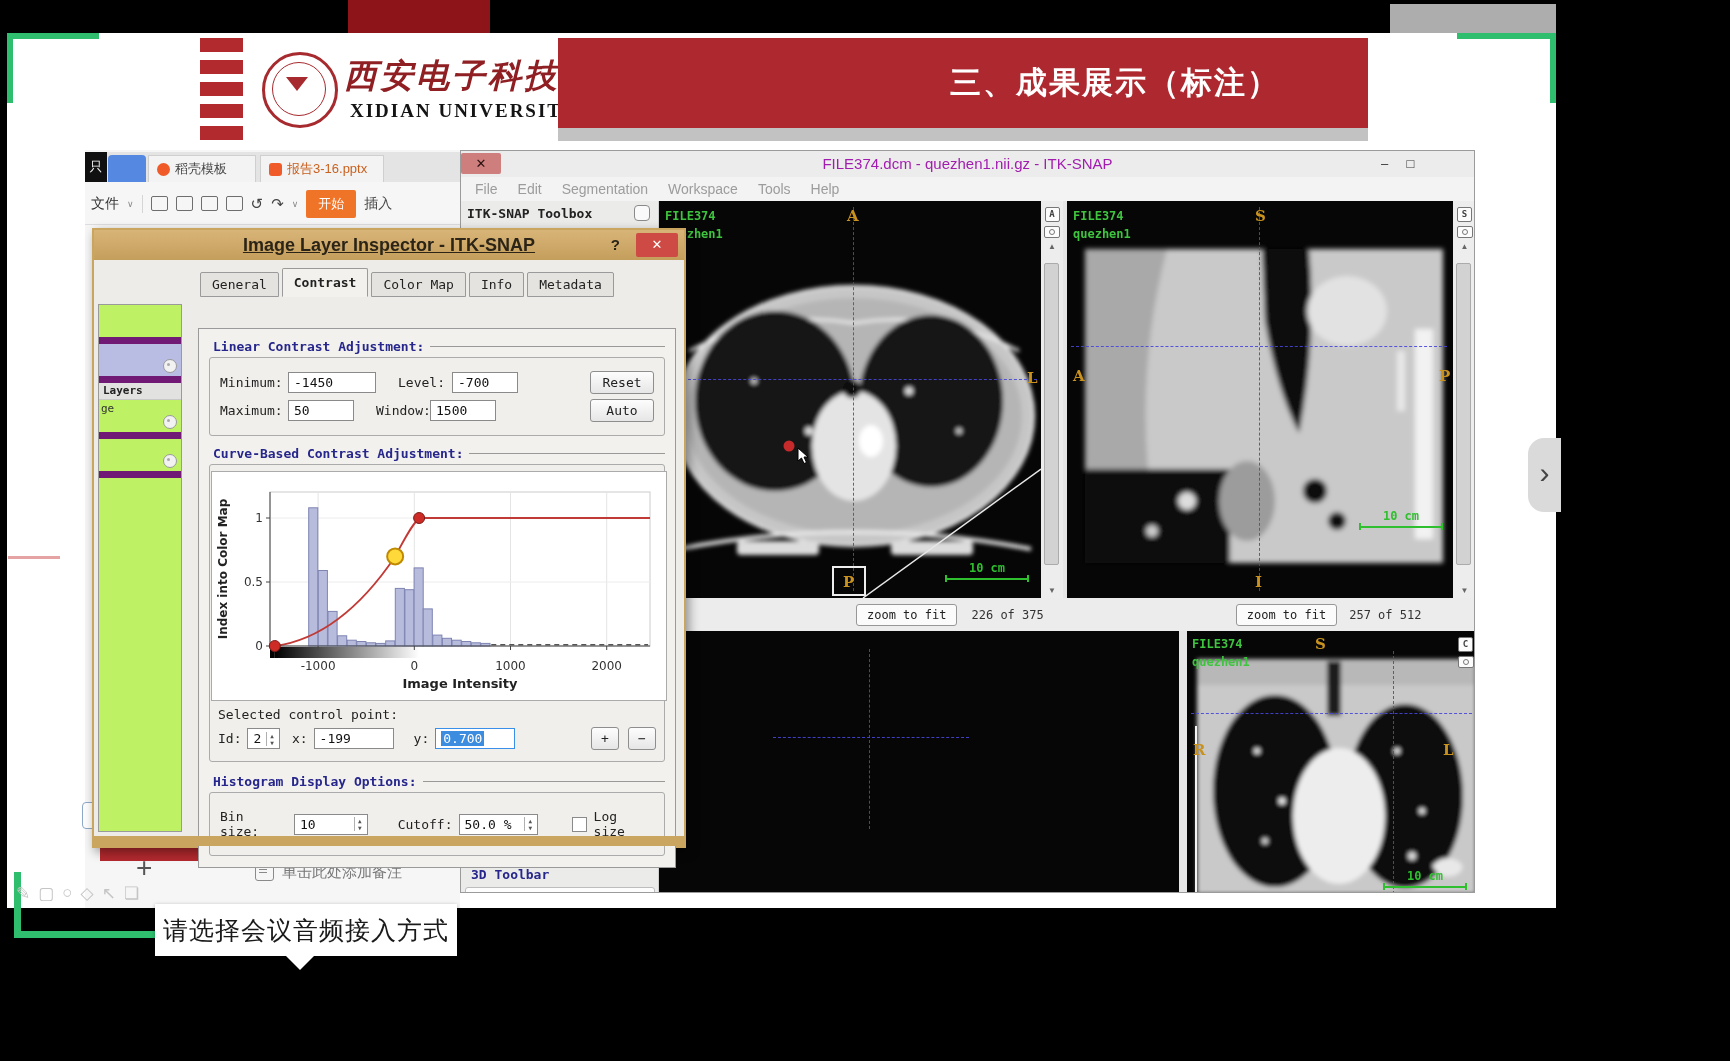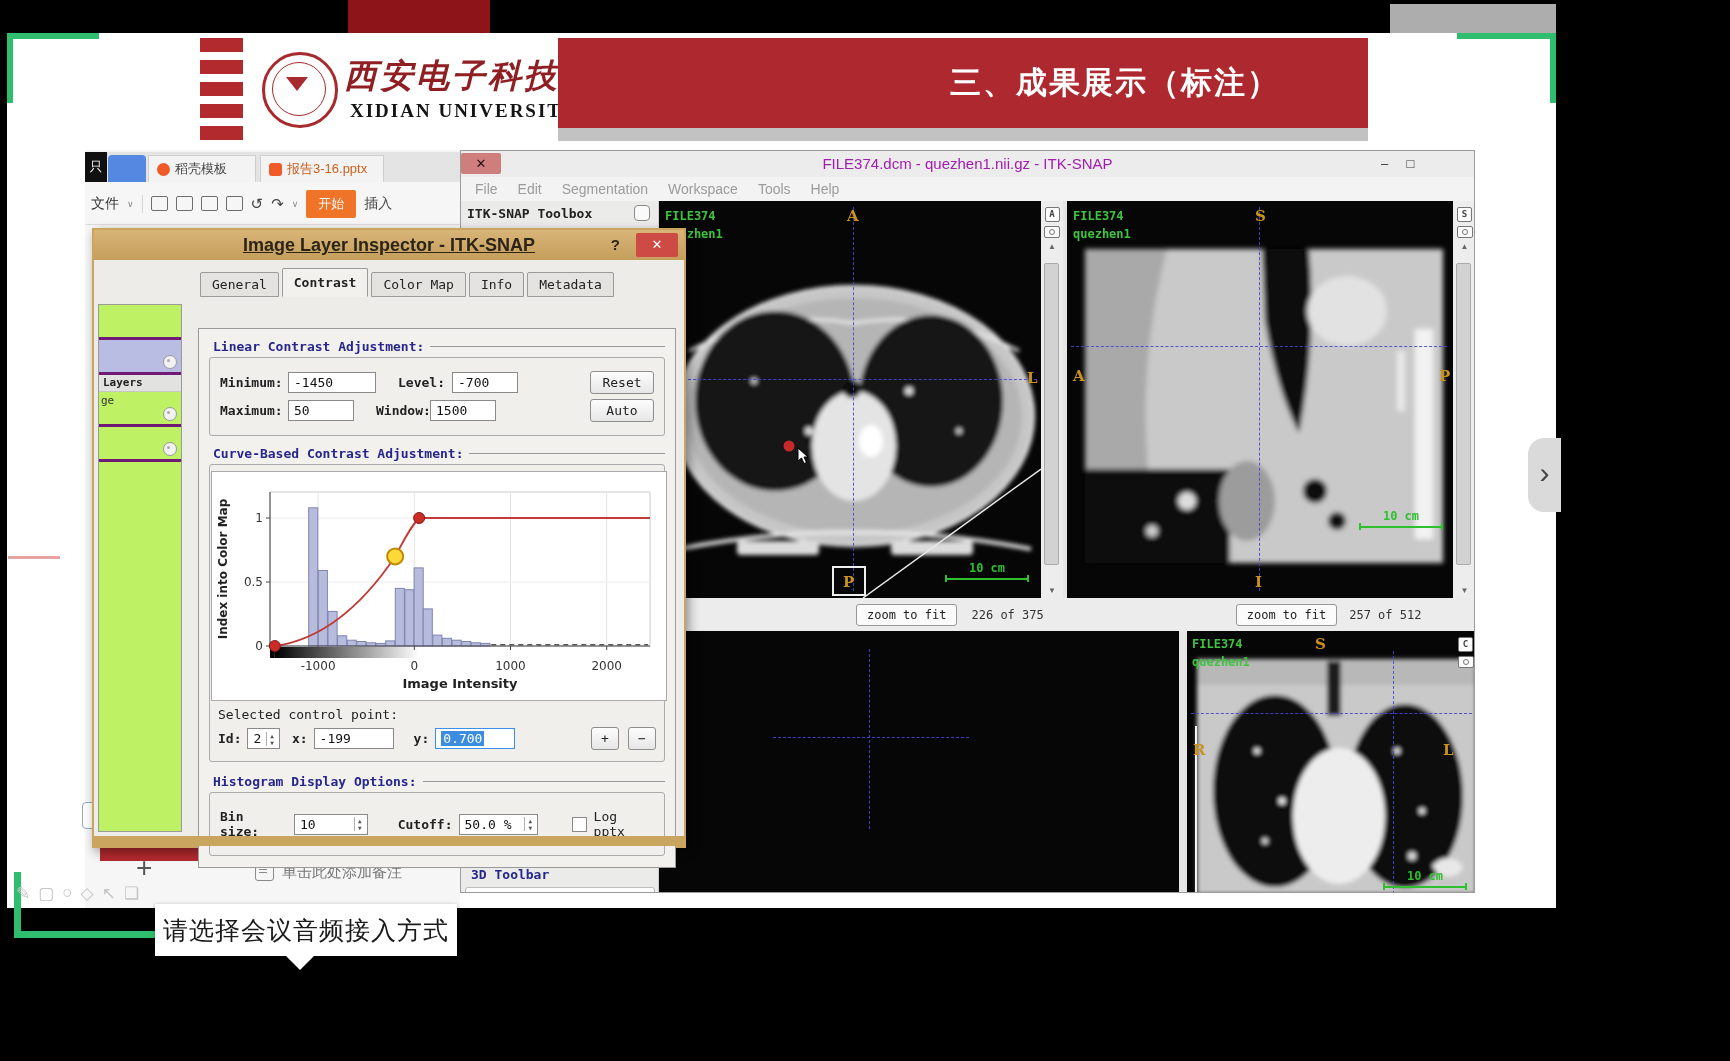--- a/index.html
+++ b/index.html
@@ -72,34 +72,34 @@
   .sb-thumb{position:absolute;left:3px;width:13px;background:#D2D2D2;border:1px solid #ABABAB;border-radius:2px;}
 
   
   .dlg{left:92px;top:228px;width:594px;height:620px;background:#EDECE8;border:2px solid #C9A55F;box-sizing:border-box;box-shadow:3px 4px 10px rgba(0,0,0,.4);}
   .dlg-title{position:absolute;left:0;top:0;width:100%;height:30px;background:linear-gradient(#D8B478,#C49E5B);}
   .dlg-title-text{position:absolute;width:100%;text-align:center;line-height:30px;font-size:18px;font-weight:bold;color:#2B2417;text-decoration:underline;}
   .dlg-help{position:absolute;right:64px;top:0;line-height:30px;font-size:15px;font-weight:bold;color:#2B2417;}
   .dlg-close{position:absolute;right:6px;top:3px;width:42px;height:24px;background:#CE4A44;border-radius:2px;color:#fff;text-align:center;line-height:24px;font-size:13px;}
   .dlg-bottom{position:absolute;left:0;bottom:0;width:100%;height:10px;background:#C9A55F;}
   .layerlist{position:absolute;left:4px;top:74px;width:84px;height:528px;background:#bef264;border:1px solid #9A9A9A;box-sizing:border-box;}
-  .lay-row{position:relative;height:32px;border-bottom:3px solid #701a75;font:11px "DejaVu Sans Mono",monospace;color:#333;}
+  .lay-row{position:relative;height:32px;border-bottom:7px solid #701a75;font:11px "DejaVu Sans Mono",monospace;color:#333;}
   .lay-sel{background:#B9BCE3;}
   .lay-head{height:16px;background:#E2E2E0;border-bottom:1px solid #C8C8C8;font:bold 11px/16px "DejaVu Sans Mono",monospace;padding-left:4px;color:#222;}
   .eyeball{position:absolute;right:4px;bottom:3px;width:12px;height:12px;border:1.5px solid #9A9A9A;border-radius:50%;background:#F2F2F2;}
   .eyeball::after{content:"";position:absolute;left:3px;top:3px;width:3px;height:3px;background:#AAA;border-radius:50%;}
   .dtabs{position:absolute;left:106px;top:40px;height:27px;display:flex;align-items:flex-end;}
   .dtab{padding:4px 11px;border:1px solid #9A9A9A;background:#E4E3DF;font:13px "DejaVu Sans Mono",monospace;color:#222;margin-right:3px;border-radius:2px 2px 0 0;}
   .dtab.active{background:#F2F1ED;font-weight:bold;padding:6px 11px;border-bottom:1px solid #F2F1ED;}
   .dcontent{position:absolute;left:104px;top:66px;width:478px;height:540px;background:#F2F1ED;border:1px solid #9A9A9A;box-sizing:border-box;padding:8px 10px;margin-top:32px;}
   .grouplabel{color:#26268C;font:bold 13px "DejaVu Sans Mono",monospace;display:flex;align-items:center;gap:6px;margin:2px 0 3px 4px;}
   .grouplabel::after{content:"";flex:1;border-top:1px solid #999;}
   .groupbox{border:1px solid #ABABAB;border-radius:3px;background:#F0EFEB;padding:8px 10px;}
   .frow{display:flex;align-items:center;margin:5px 0;font:13px "DejaVu Sans Mono",monospace;color:#222;}
-  .flbl{margin-right:6px;font-weight:bold;}
+  .flbl{margin-right:6px;}
   .fld{background:#fff;border:1px solid #8A8A8A;font:13px "DejaVu Sans Mono",monospace;color:#111;padding:1px 5px;height:21px;box-sizing:border-box;display:inline-flex;align-items:center;}
   .spinbtns{display:inline-flex;flex-direction:column;justify-content:center;border-left:1px solid #AFAFAF;margin-left:5px;padding-left:3px;}
   .spinbtns i{font-style:normal;font-size:6px;line-height:7px;color:#555;}
   .spinbtns i.up::before{content:"▲";}
   .spinbtns i.dn::before{content:"▼";}
   .btn{background:linear-gradient(#FDFDFD,#E6E6E6);border:1px solid #8E8E8E;border-radius:3px;font:13px "DejaVu Sans Mono",monospace;color:#222;padding:3px 0;text-align:center;}
   .chartbox{background:#fff;border:1px solid #ABABAB;margin:2px 0 6px 0;width:454px;height:228px;}
   .sel-input{border:1.5px solid #3A8FE8;}
   .sel-input span{background:#3C8DE0;color:#fff;padding:0 2px;}
   .checkbox{width:13px;height:13px;border:1px solid #8A8A8A;background:#fff;margin-right:7px;}
@@ -502,21 +502,21 @@
             </span>
           <span class="flbl" style="margin-left:30px">Cutoff:</span>
           <span class="fld" style="width:82px;justify-content:space-between">
               <span>50.0 %</span>
               <span class="spinbtns">
                 <i class="up"></i>
                 <i class="dn"></i>
               </span>
             </span>
           <span style="margin-left:34px" class="checkbox"></span>
-          <span>Log pptx</span>
+          <span>Log size</span>
         </div>
       </div>
     </div>
     <div class="dlg-bottom"></div>
   </div>
 
   <div class="abs pink-dash"></div>
 
   <div class="abs blk" style="left:0;top:0;width:1730px;height:33px"></div>
   <div class="abs" style="left:348px;top:0;width:142px;height:33px;background:#8D1519"></div>

